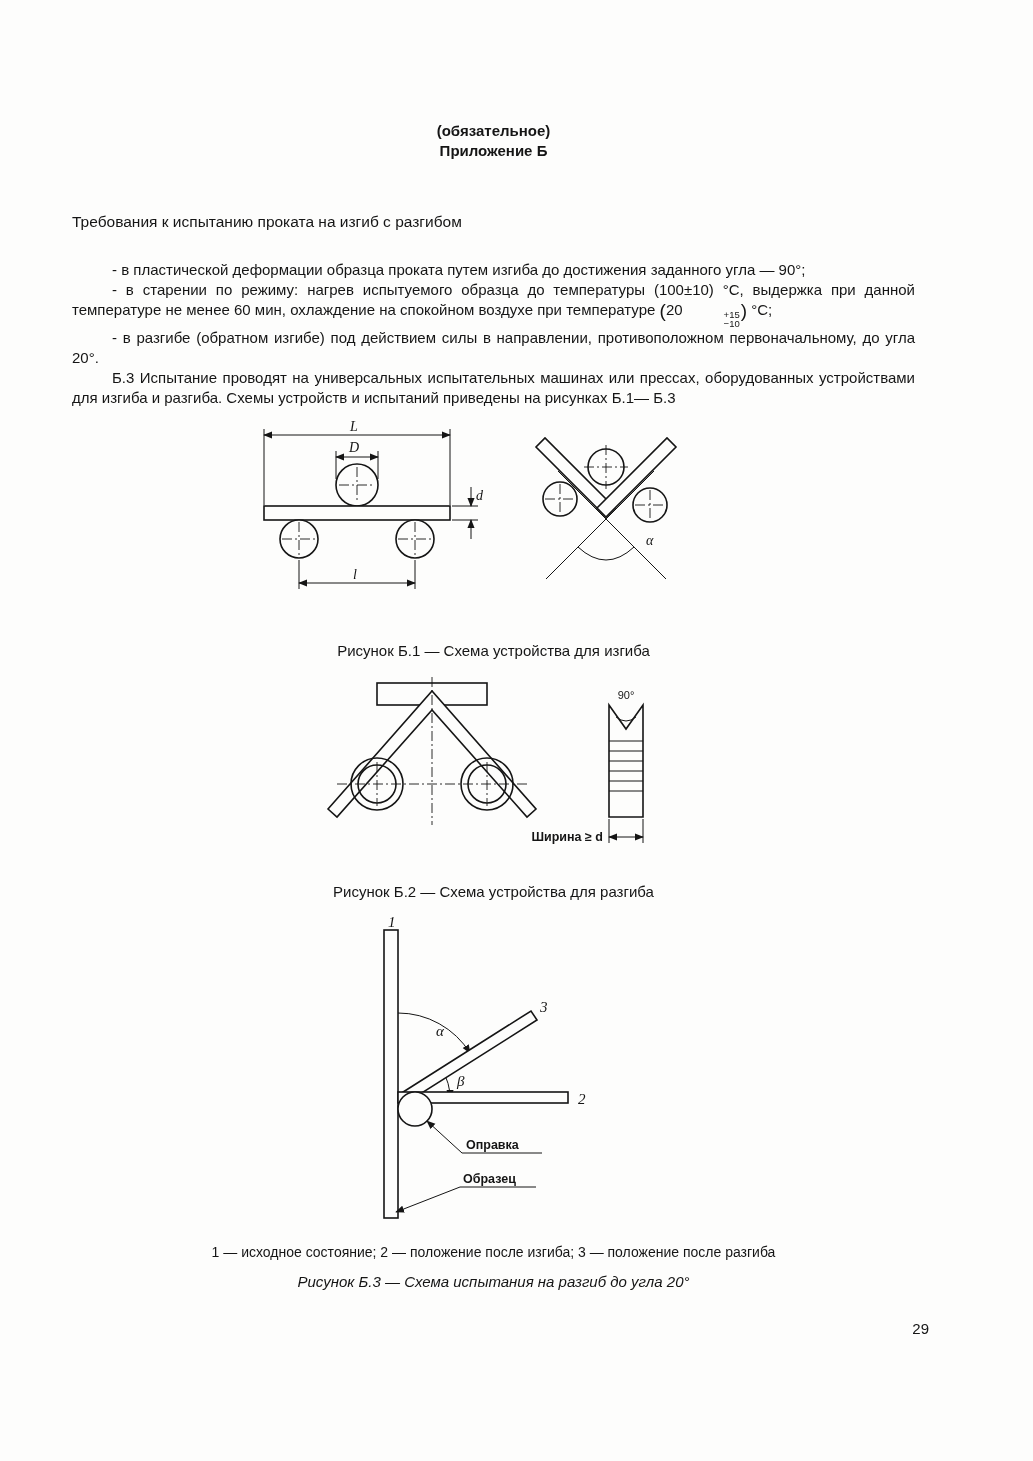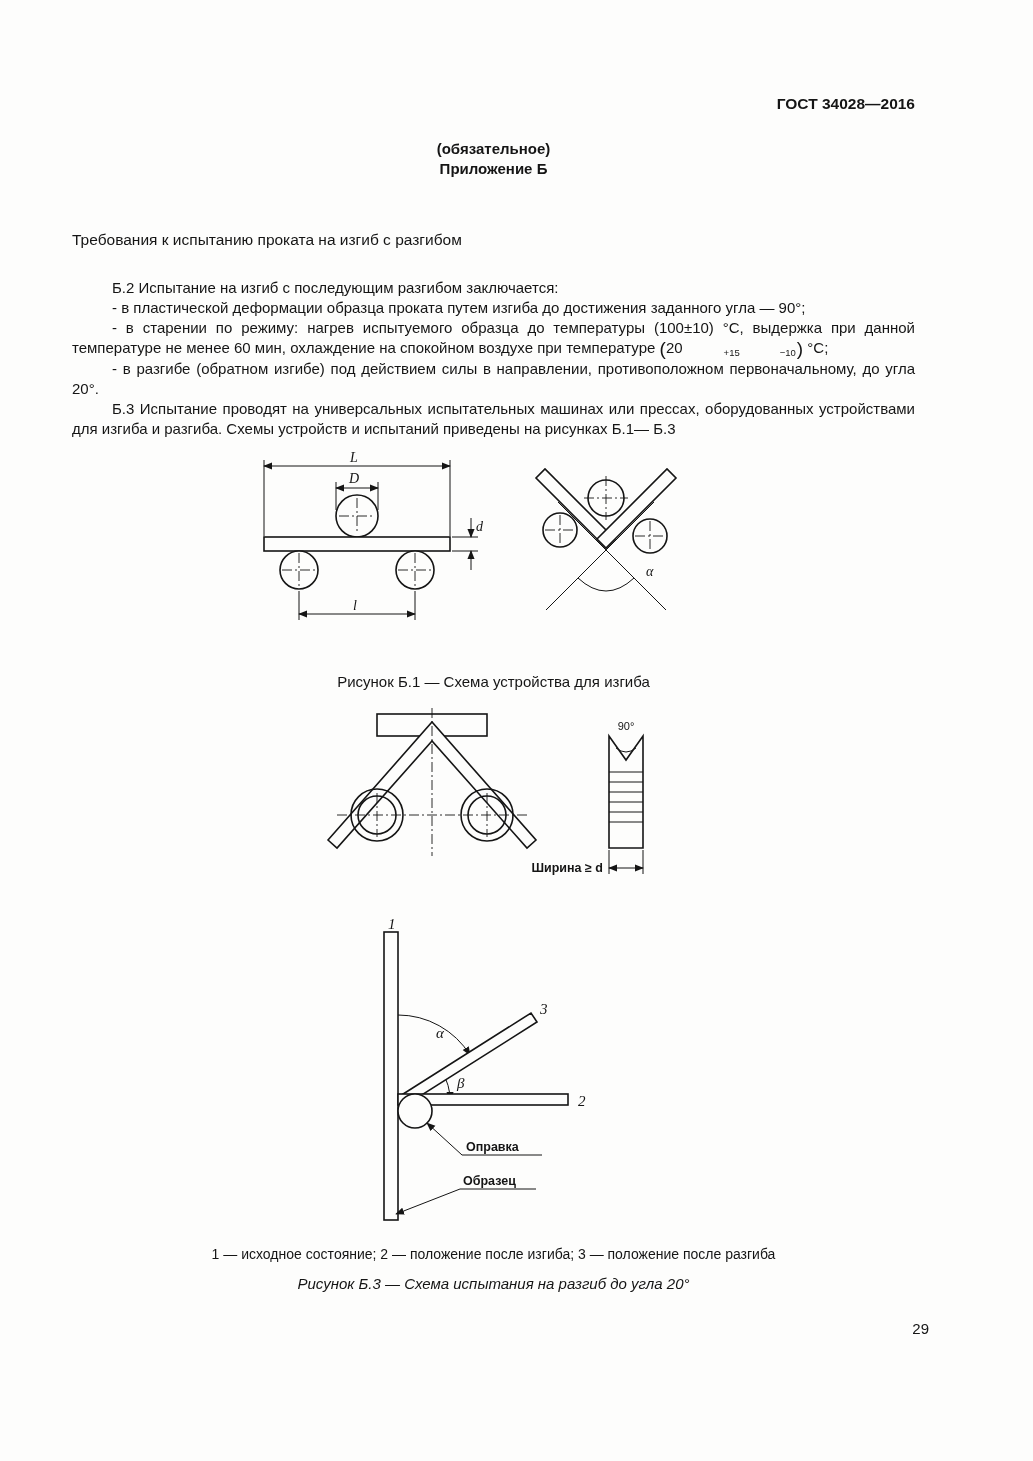--- a/index.html
+++ b/index.html
@@ -8,21 +8,21 @@
     width: 1033px; height: 1461px; background: #fdfdfc; position: relative;
     font-family: "Liberation Sans", sans-serif; color: #151515; overflow: hidden;
     margin: 0 auto;
   }
   .content { position: absolute; left: 72px; top: 95px; width: 843px; }
   .doc-number { text-align: right; font-weight: bold; font-size: 15.5px; }
   .appendix { text-align: center; font-weight: bold; font-size: 15px; line-height: 20px; margin-top: 26px; }
   .section-title { font-weight: normal; font-size: 15.5px; margin-top: 52px; }
   .body-text { margin-top: 29px; font-size: 15px; line-height: 20px; }
   .para { margin: 0; text-indent: 40px; text-align: justify; }
-  .stack { display: inline-flex; flex-direction: row; align-items: flex-start;
+  .stack { display: inline-flex; flex-direction: column; align-items: flex-start;
            font-size: 9.5px; line-height: 9px; vertical-align: -3px; margin: 0 1px; }
   .bigparen { font-size: 19px; vertical-align: -2px; }
   figure { margin: 0; text-align: center; }
   .fig1 { margin-top: 13px; }
   .fig2 { margin-top: 18px; }
   .fig3 { margin-top: 16px; }
   .caption { font-size: 15px; margin-top: 12px; text-align: center; }
   .legend { font-size: 14px; margin-top: 9px; text-align: center; }
   .cap3 { margin-top: 13px; font-style: italic; }
   .page-number { position: absolute; right: 104px; top: 1320px; font-size: 15px; }
@@ -44,31 +44,29 @@
   <defs>
     <marker id="arr" viewBox="0 0 10 10" refX="9" refY="5" markerWidth="9" markerHeight="9" orient="auto-start-reverse">
       <path d="M0,1 L10,5 L0,9 z" fill="#151515"></path>
     </marker>
   </defs>
 </svg>
 
 <div class="page">
   <div class="content">
 
-    <div class="doc-number">ГОСТ 34028—2016</div>
 
     <div class="appendix">
       <div>(обязательное)</div>
       <div>Приложение Б</div>
     </div>
 
     <div class="section-title">Требования к испытанию проката на изгиб с разгибом</div>
 
     <div class="body-text">
-      <p class="para">Б.2 Испытание на изгиб с последующим разгибом заключается:</p>
       <p class="para">- в пластической деформации образца проката путем изгиба до достижения заданного угла — 90°;</p>
       <p class="para"><span>- в старении по режиму: нагрев испытуемого образца до температуры (100±10) °С, выдержка при данной температуре не менее 60 мин, охлаждение на спокойном воздухе при температуре </span><span class="bigparen">(</span><span>20</span><span class="stack">
             <span>+15</span>
             <span>−10</span>
           </span><span class="bigparen">)</span><span> °С;</span></p>
       <p class="para">- в разгибе (обратном изгибе) под действием силы в направлении, противоположном первоначальному, до угла 20°.</p>
       <p class="para">Б.3 Испытание проводят на универсальных испытательных машинах или прессах, оборудованных устройствами для изгиба и разгиба. Схемы устройств и испытаний приведены на рисунках Б.1— Б.3</p>
     </div>
 
     <figure class="fig1">
@@ -167,20 +165,21 @@
           <line class="dm" x1="330" y1="94" x2="364" y2="94"></line>
           <line class="dm" x1="330" y1="104" x2="364" y2="104"></line>
           <line class="dm" x1="330" y1="114" x2="364" y2="114"></line>
 
           <line class="dm" x1="330" y1="142" x2="330" y2="166"></line>
           <line class="dm" x1="364" y1="142" x2="364" y2="166"></line>
           <line class="dm" x1="330" y1="160" x2="364" y2="160" marker-start="url(#arr)" marker-end="url(#arr)"></line>
           <text class="bd" x="324" y="164" text-anchor="end">Ширина ≥ d</text>
         </g>
       </svg>
+      <figcaption class="caption">Рисунок Б.2 — Схема устройства для разгиба</figcaption>
     </figure>
 
     <figure class="fig3">
       <svg width="420" height="315" viewBox="0 0 420 315">
         <g>
 
           <rect class="fw" x="100" y="14" width="14" height="288"></rect>
           <text class="num" x="104" y="11">1</text>
 
           <path class="dm" d="M 114 97 A 85 85 0 0 1 186 137" marker-end="url(#arr)"></path>

